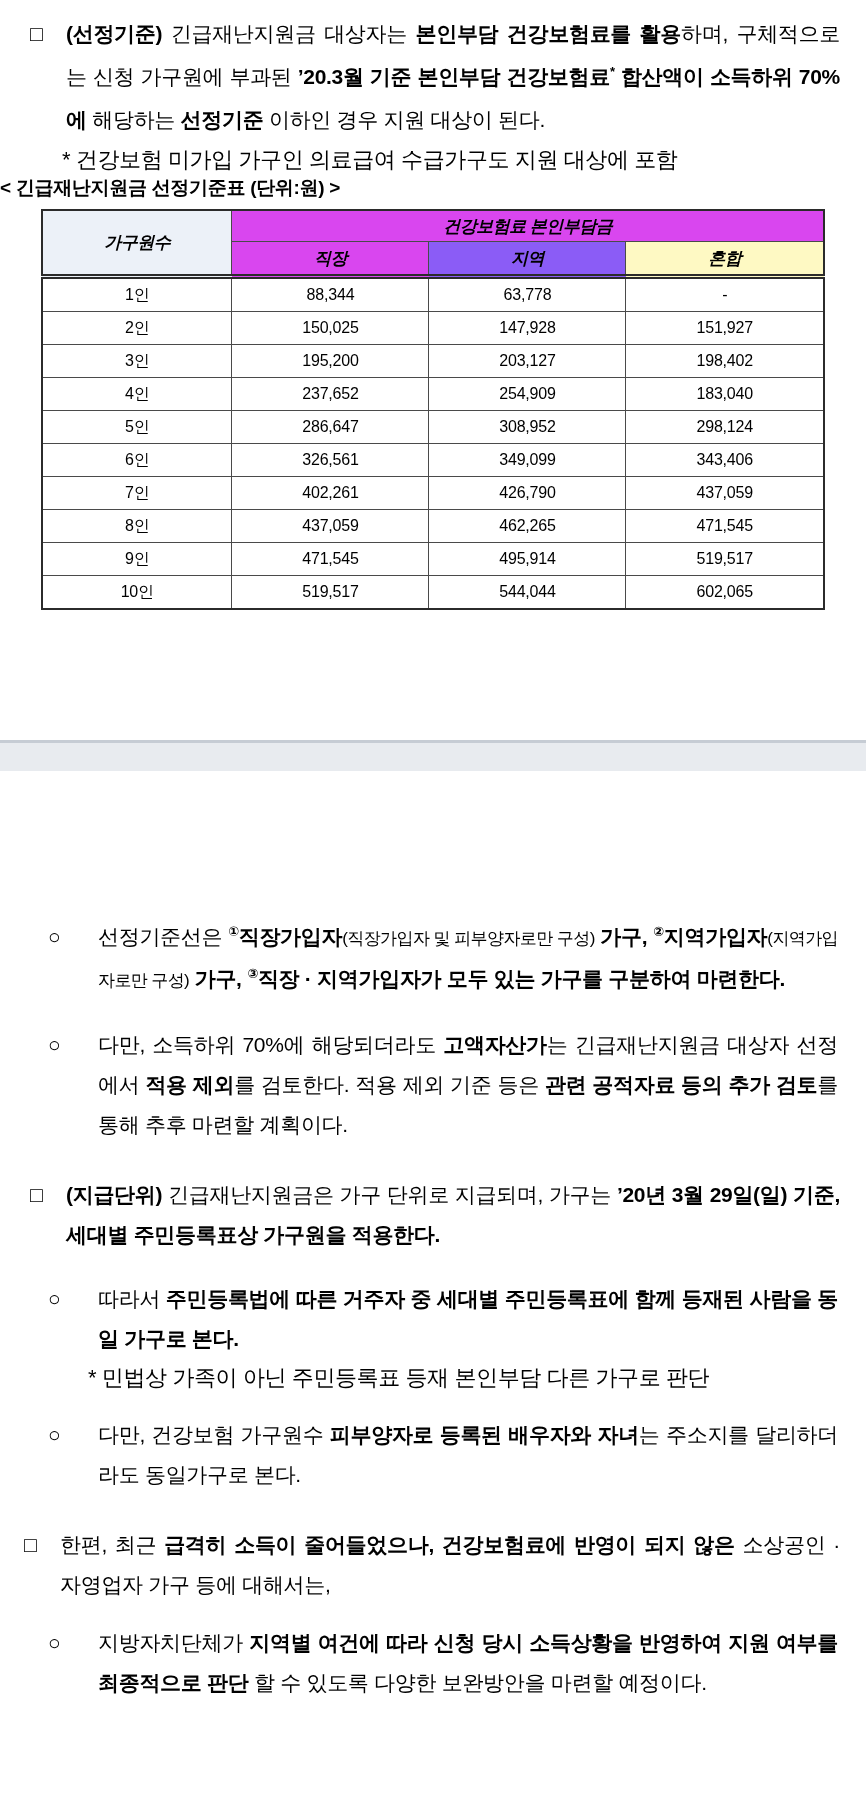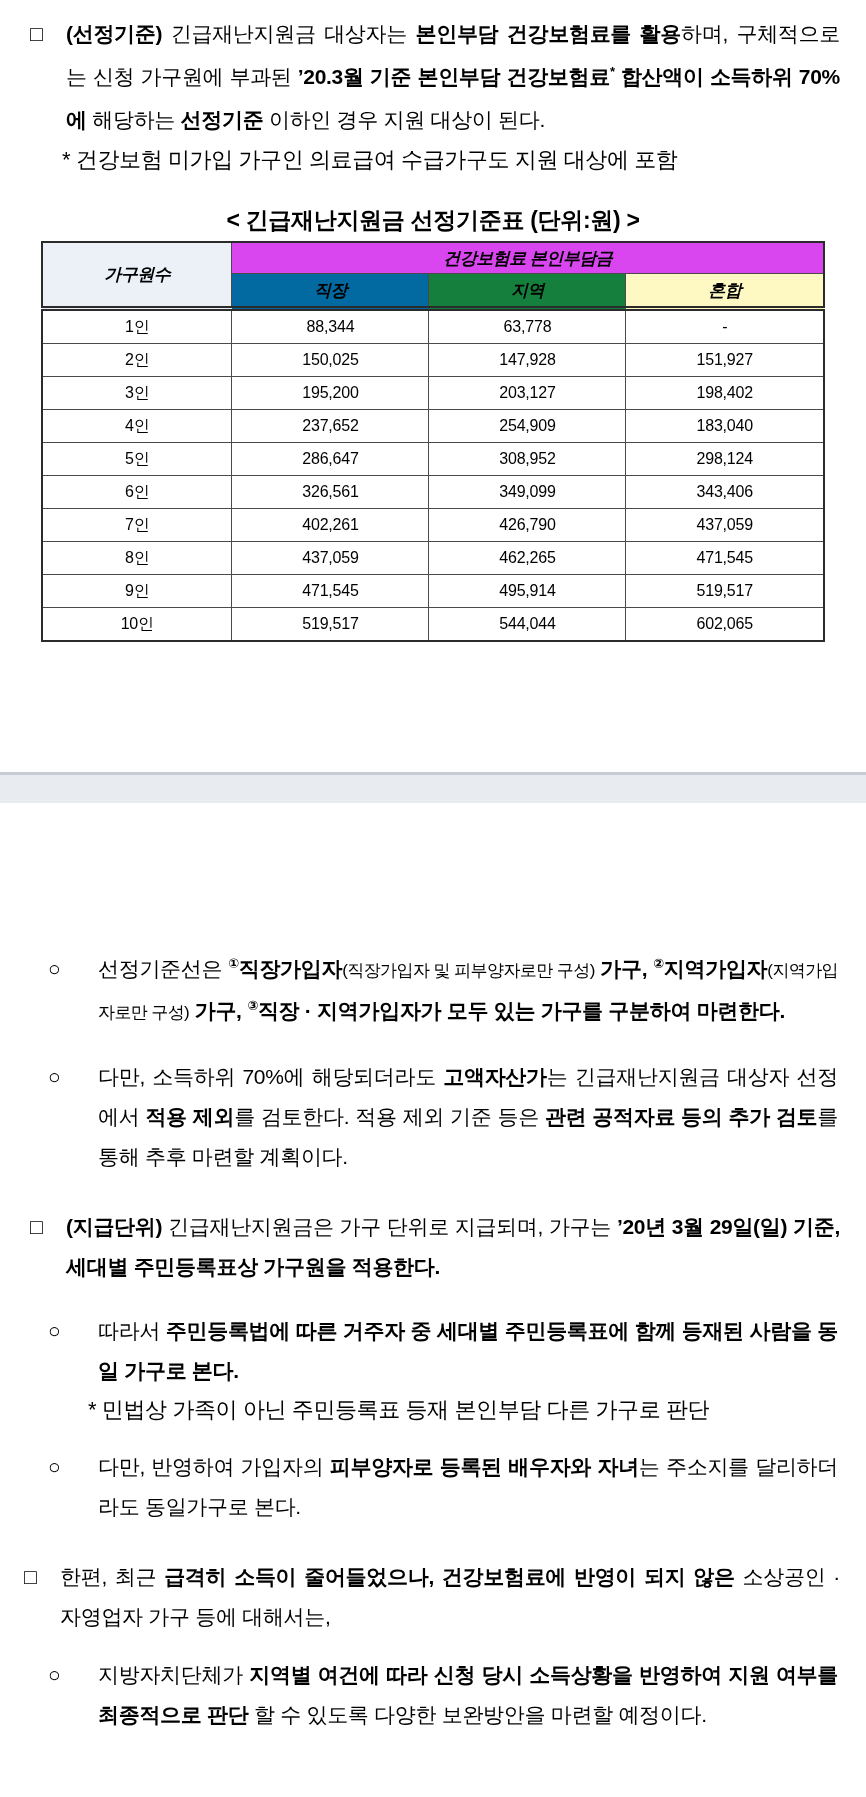--- a/index.html
+++ b/index.html
@@ -19,21 +19,21 @@
   .small{font-size:17px;letter-spacing:-0.6px;}
   sup{font-size:13px;line-height:0;}
   .fn{font-size:22px;line-height:26px;letter-spacing:-0.4px;}
   #fn1{margin:6px 30px 0 62px;}
   #fn2{margin:6px 30px 0 88px;}
   #p1{margin-top:12px;}
   #p2{margin-top:146px;}
   #p4{margin-top:30px;}
   #p7{margin-top:30px;margin-left:24px;}
   #p8{margin-top:18px;}
-  .table-title{margin-top:34px;text-align:center;font-weight:bold;font-size:23px;letter-spacing:-0.3px;line-height:26px;}
+  .table-title{margin-top:2px;text-align:left;font-weight:bold;font-size:19px;letter-spacing:-0.3px;line-height:26px;}
   table{margin:8px auto 0;border-collapse:collapse;width:782px;table-layout:fixed;border:2px solid #2b2b2b;}
   th,td{border:1px solid #4a4a4a;text-align:center;padding:0;}
   th{font-size:17px;font-weight:bold;letter-spacing:-0.5px;}
   thead tr:first-child th{height:30px;}
   thead tr:last-child th{height:32px;}
   thead{border-bottom:5px double #2b2b2b;font-style:italic;}
   td{font-size:16px;height:32px;letter-spacing:-0.2px;}
   .divider{margin-top:130px;height:28px;}
 </style>
 </head>
@@ -51,22 +51,22 @@
       <col style="width:197px">
       <col style="width:197px">
       <col style="width:198px">
   </colgroup>
   <thead>
     <tr>
       <th rowspan="2" style="background: rgb(236, 241, 248);">가구원수</th>
       <th colspan="3" style="background: #d946ef;">건강보험료 본인부담금</th>
     </tr>
     <tr>
-      <th style="background: #0369a1;">직장</th>
-      <th style="background: #15803d;">지역</th>
+      <th style="background: #d946ef;">직장</th>
+      <th style="background: #8b5cf6;">지역</th>
       <th style="background: #fef9c3;">혼합</th>
     </tr>
   </thead>
   <tbody id="table-body">
       <tr>
         <td>1인</td>
         <td>88,344</td>
         <td>63,778</td>
         <td>-</td>
       </tr>
@@ -127,15 +127,15 @@
     </tbody>
 </table>
 
 <div class="divider" style="background: rgb(232, 235, 239); border-top: 3px solid rgb(198, 204, 212);"></div>
 
 <div id="p2" class="para bullet"><span class="marker">○</span><span class="">선정기준선은 </span><sup class="bold ">①</sup><span class="bold ">직장가입자</span><span class="small">(직장가입자 및 피부양자로만 구성)</span><span class="bold "> 가구, </span><sup class="bold ">②</sup><span class="bold ">지역가입자</span><span class="small">(지역가입자로만 구성)</span><span class="bold "> 가구, </span><sup class="bold ">③</sup><span class="bold ">직장 · 지역가입자가 모두 있는 가구를 구분하여 마련한다.</span></div>
 <div id="p3" class="para bullet"><span class="marker">○</span><span class="">다만, 소득하위 70%에 해당되더라도 </span><span class="bold ">고액자산가</span><span class="">는 긴급재난지원금 대상자 선정에서 </span><span class="bold ">적용 제외</span><span class="">를 검토한다. 적용 제외 기준 등은 </span><span class="bold ">관련 공적자료 등의 추가 검토</span><span class="">를 통해 추후 마련할 계획이다.</span></div>
 <div id="p4" class="para box"><span class="marker">□</span><span class="bold ">(지급단위)</span><span class=""> 긴급재난지원금은 가구 단위로 지급되며, 가구는 </span><span class="bold ">’20년 3월 29일(일) 기준, 세대별 주민등록표상 가구원을 적용한다.</span></div>
 <div id="p5" class="para bullet"><span class="marker">○</span><span class="">따라서 </span><span class="bold ">주민등록법에 따른 거주자 중 세대별 주민등록표에 함께 등재된 사람을 동일 가구로 본다.</span></div>
 <div id="fn2" class="fn">* 민법상 가족이 아닌 주민등록표 등재 본인부담 다른 가구로 판단</div>
-<div id="p6" class="para bullet"><span class="marker">○</span><span class="">다만, 반영하여 가입자의 </span><span class="bold ">피부양자로 등록된 배우자와 자녀</span><span class="">는 주소지를 달리하더라도 동일가구로 본다.</span></div>
+<div id="p6" class="para bullet"><span class="marker">○</span><span class="">다만, 건강보험 가구원수 </span><span class="bold ">피부양자로 등록된 배우자와 자녀</span><span class="">는 주소지를 달리하더라도 동일가구로 본다.</span></div>
 <div id="p7" class="para box"><span class="marker">□</span><span class="">한편, 최근 </span><span class="bold ">급격히 소득이 줄어들었으나, 건강보험료에 반영이 되지 않은</span><span class=""> 소상공인 · 자영업자 가구 등에 대해서는,</span></div>
 <div id="p8" class="para bullet"><span class="marker">○</span><span class="">지방자치단체가 </span><span class="bold ">지역별 여건에 따라 신청 당시 소득상황을 반영하여 지원 여부를 최종적으로 판단</span><span class=""> 할 수 있도록 다양한 보완방안을 마련할 예정이다.</span></div>
 
 </body></html>

